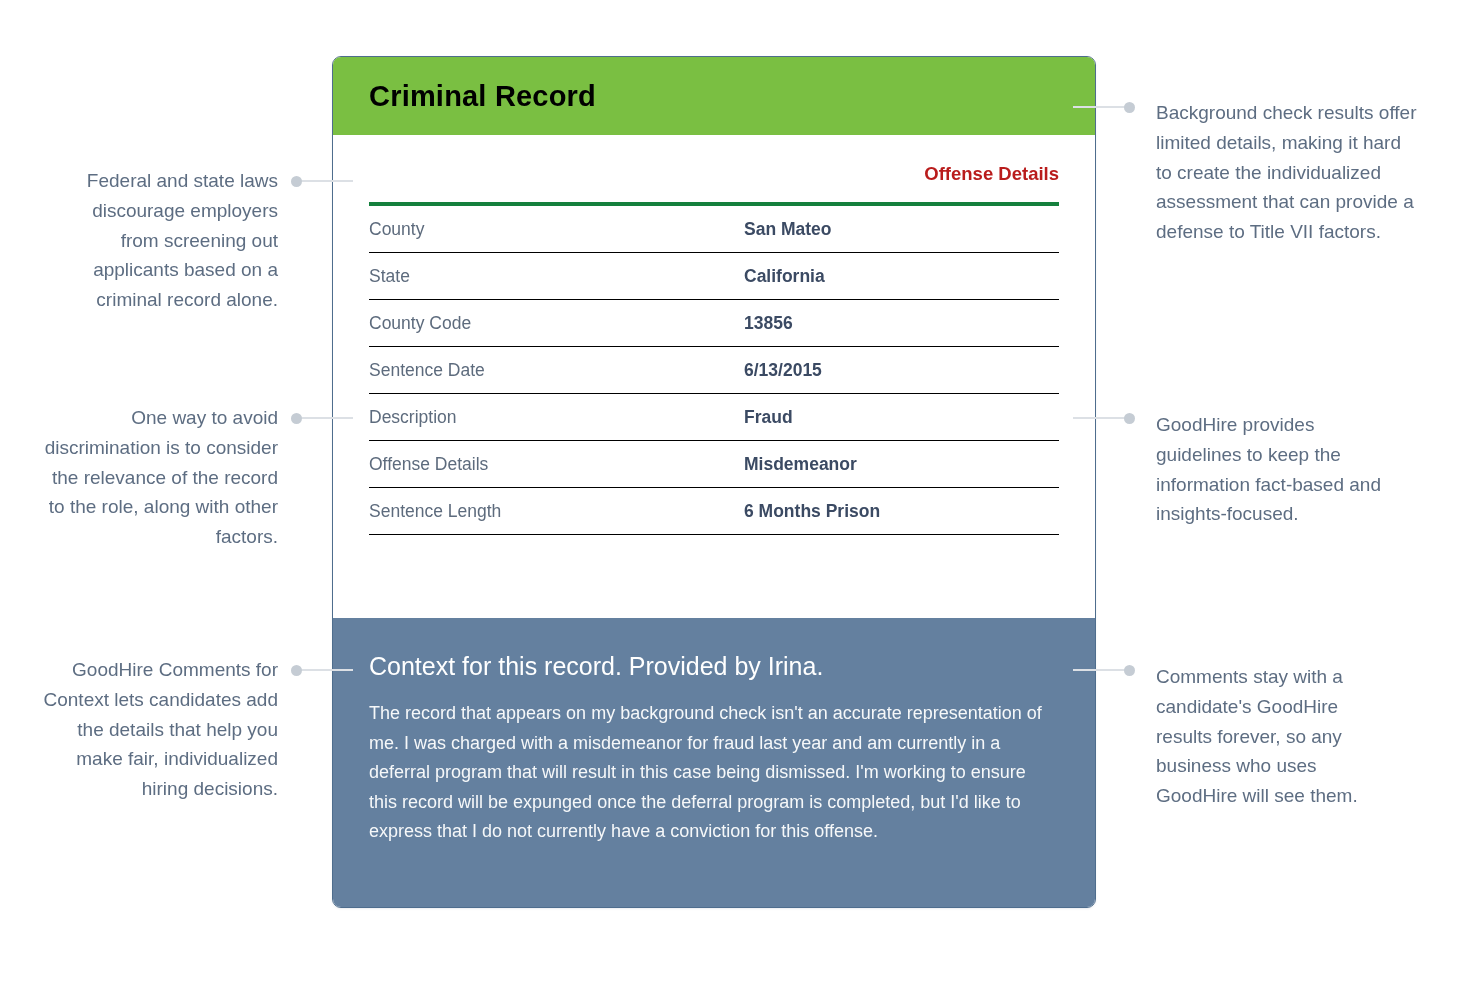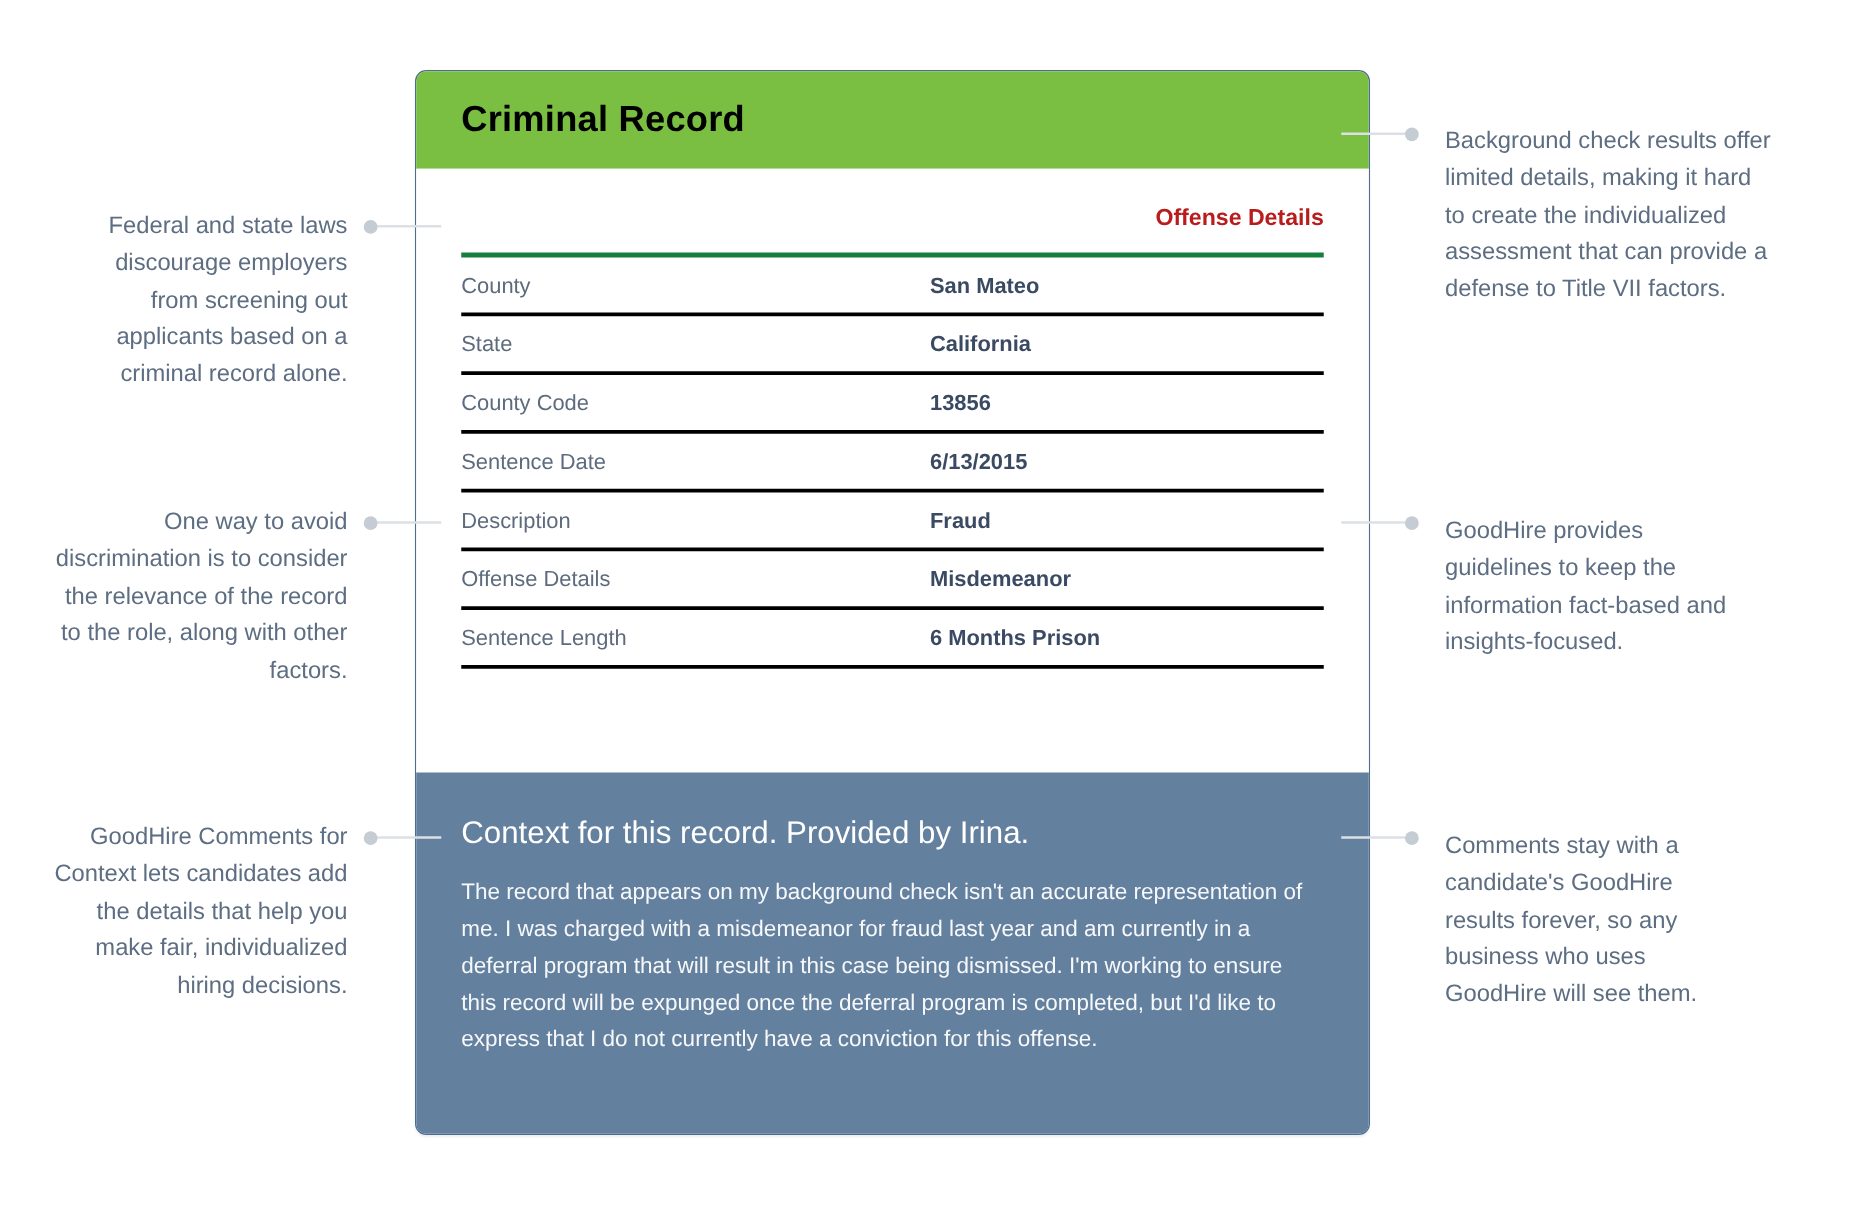--- a/index.html
+++ b/index.html
@@ -47,21 +47,21 @@
     font-size: 18.5px;
     font-weight: 700;
     padding-bottom: 17px;
     border-bottom: 4px solid #15803d;
     text-align: right;
   }
   .field-row {
     display: flex;
     align-items: center;
     height: 47px;
-    border-bottom: 3px solid #000000;
+    border-bottom: 1px solid #000000;
     font-size: 17.5px;
   }
   .field-label {
     width: 375px;
     flex: 0 0 375px;
     color: #5d6b7d;
     font-weight: 400;
   }
   .field-value {
     color: #3b4a63;

